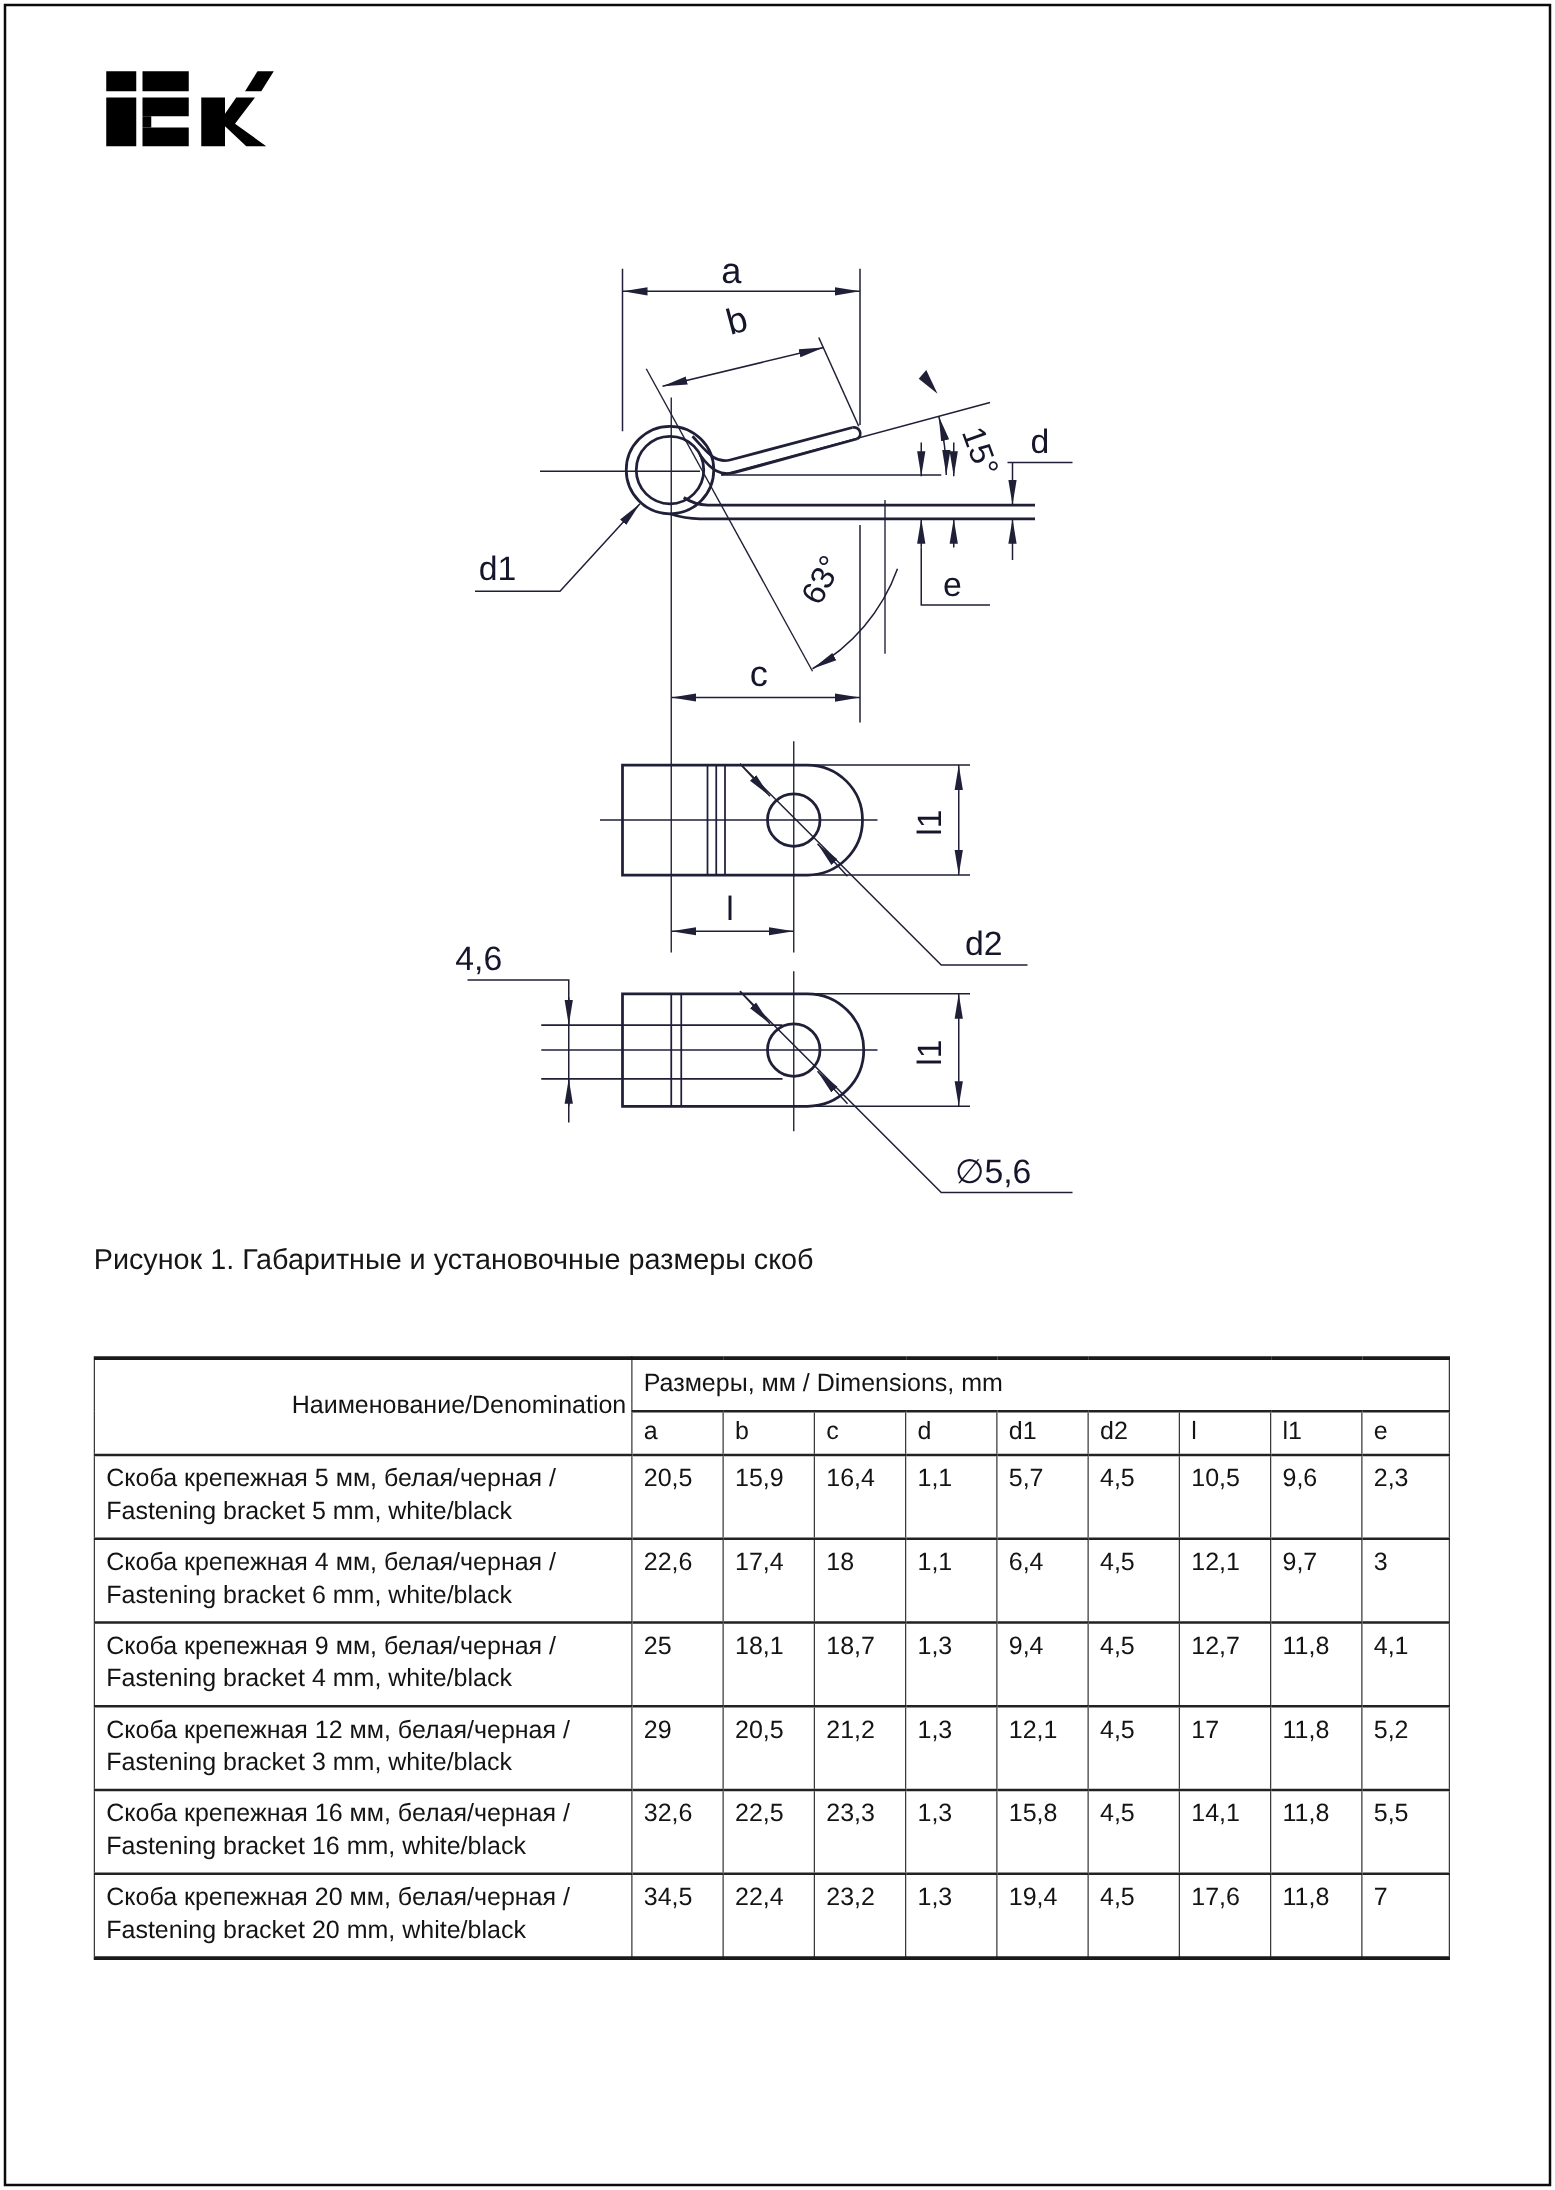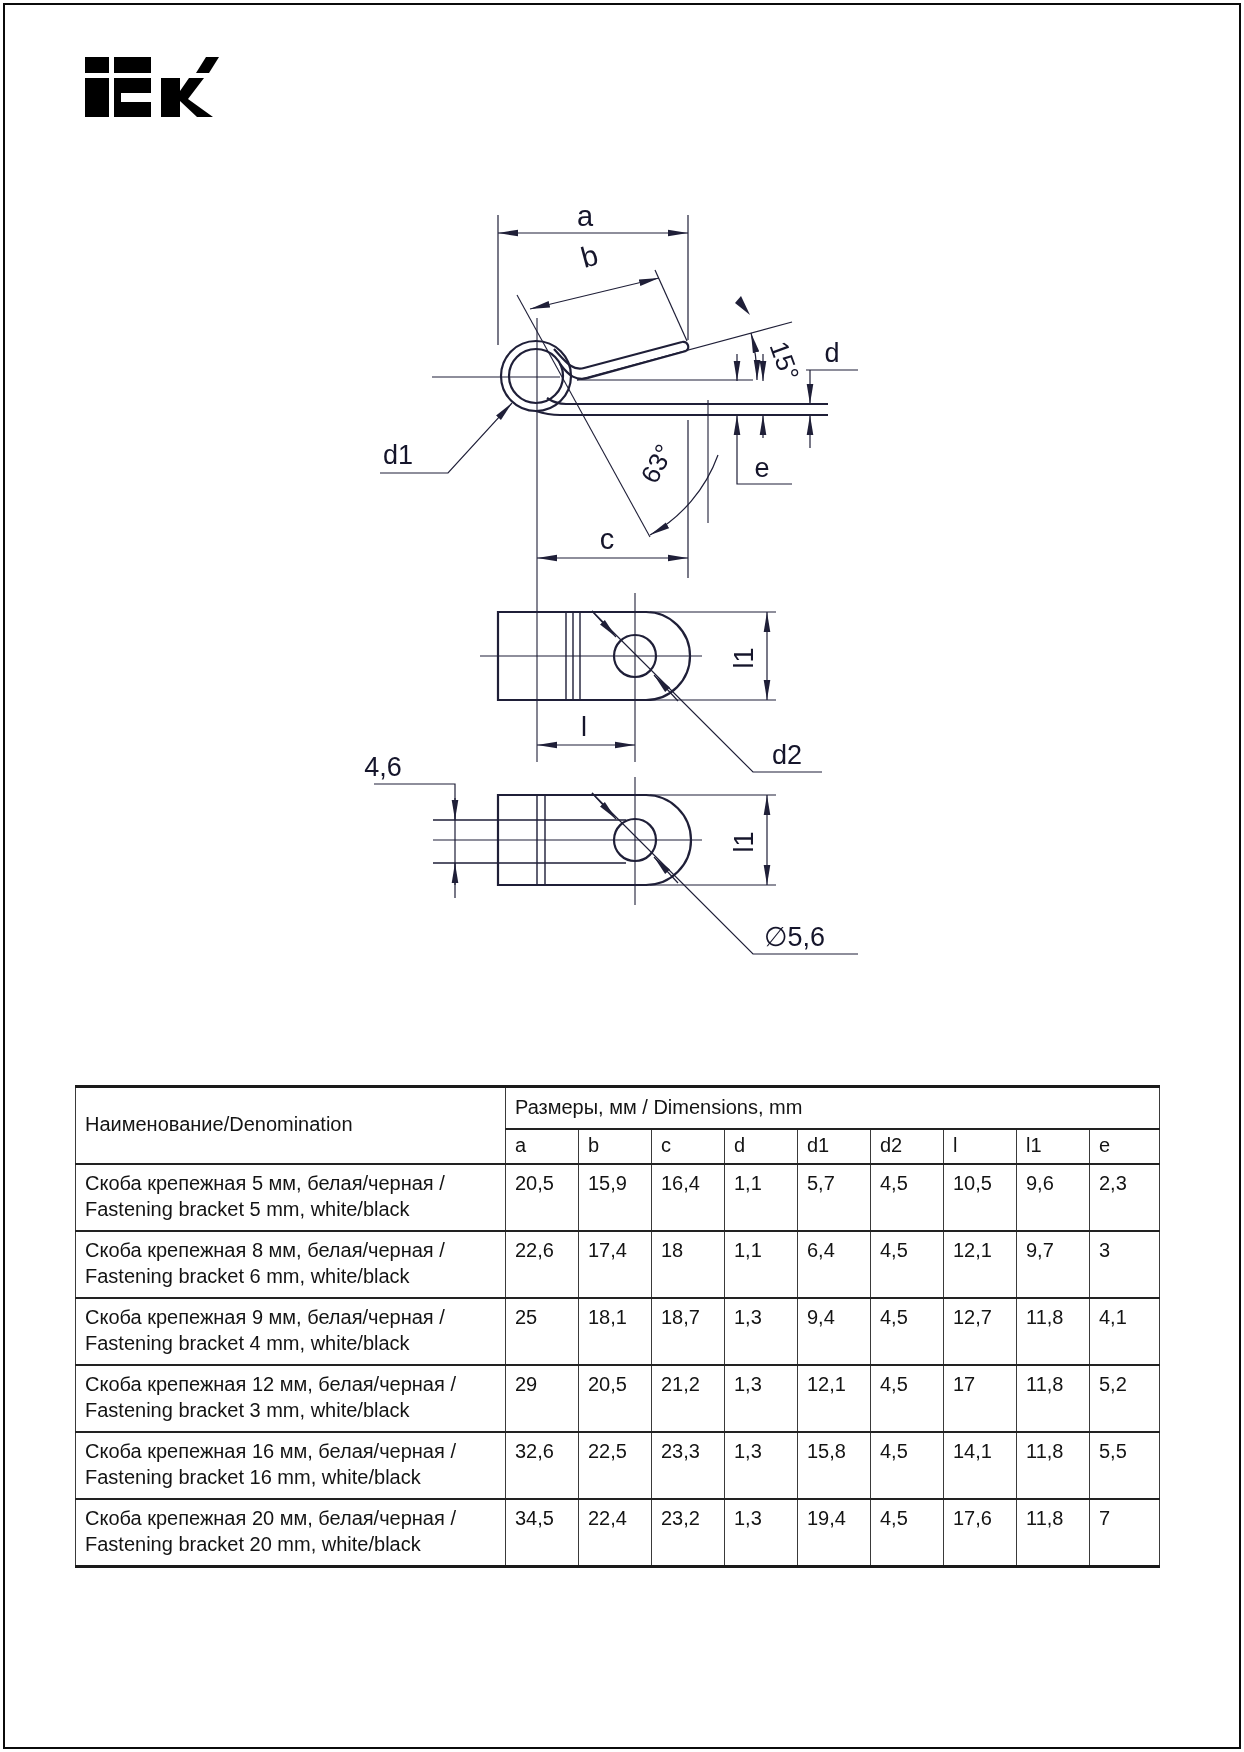--- a/index.html
+++ b/index.html
@@ -7,21 +7,21 @@
         font-family:"Liberation Sans",sans-serif;color:#111;}
   .frame{position:absolute;inset:3px;border:2px solid #0b0b0b;pointer-events:none;}
   .logo{position:absolute;left:83px;top:55px;}
   .drawing{position:absolute;left:0;top:140px;}
   .caption{position:absolute;left:75px;top:994px;font-size:23px;color:#161616;}
   .tblwrap{position:absolute;left:75px;top:1085px;}
   table{border-collapse:collapse;table-layout:fixed;width:1084px;font-size:20px;color:#141414;}
   td,th{font-weight:normal;text-align:left;padding:5px 4px 4px 9px;vertical-align:top;
         border-left:1px solid #3a3a3a;border-right:1px solid #3a3a3a;}
   tr.hdr1 th{height:34px;vertical-align:middle;padding-top:2px;}
-  th.namehdr{vertical-align:top;padding-top:12px;}
+  th.namehdr{vertical-align:top;padding-top:12px;text-align:right;}
   tr.hdr2 th{height:27px;vertical-align:middle;padding-top:2px;border-top:2px solid #222;}
   tr.data td{height:56px;border-top:2px solid #222;line-height:1.32;}
   table{border:1px solid #333;border-top:3px solid #1a1a1a;border-bottom:3px solid #1a1a1a;}
   .nm div{white-space:nowrap;}
   svg text{font-family:"Liberation Sans",sans-serif;fill:#15152b;}
 </style>
 </head>
 <body>
 
 <div class="page">
@@ -146,20 +146,21 @@
       <text transform="translate(665,468) rotate(-62)" text-anchor="middle" font-size="26">63°</text>
       <text x="584" y="736" text-anchor="middle" font-size="27">l</text>
       <text transform="translate(753,658) rotate(-90)" text-anchor="middle" font-size="27">l1</text>
       <text x="772" y="764" font-size="27">d2</text>
       <text x="383" y="776" text-anchor="middle" font-size="27">4,6</text>
       <text transform="translate(753,842) rotate(-90)" text-anchor="middle" font-size="27">l1</text>
       <text x="764" y="946" font-size="27">∅5,6</text>
     </g>
   </svg>
 
+  <div class="caption">Рисунок 1. Габаритные и установочные размеры скоб</div>
 
   <div class="tblwrap">
     <table>
       <colgroup>
         <col style="width:430px">
         <col style="width:73px">
           <col style="width:73px">
           <col style="width:73px">
         <col style="width:73px">
           <col style="width:73px">
@@ -194,21 +195,21 @@
         <td>16,4</td>
         <td>1,1</td>
         <td>5,7</td>
         <td>4,5</td>
         <td>10,5</td>
         <td>9,6</td>
         <td>2,3</td>
       </tr>
       <tr class="data">
         <td class="nm">
-              <div>Скоба крепежная 8 мм, белая/черная /</div>
+              <div>Скоба крепежная 4 мм, белая/черная /</div>
               <div>Fastening bracket 6 mm, white/black</div>
             </td>
         <td>22,6</td>
         <td>17,4</td>
         <td>18</td>
         <td>1,1</td>
         <td>6,4</td>
         <td>4,5</td>
         <td>12,1</td>
         <td>9,7</td>

